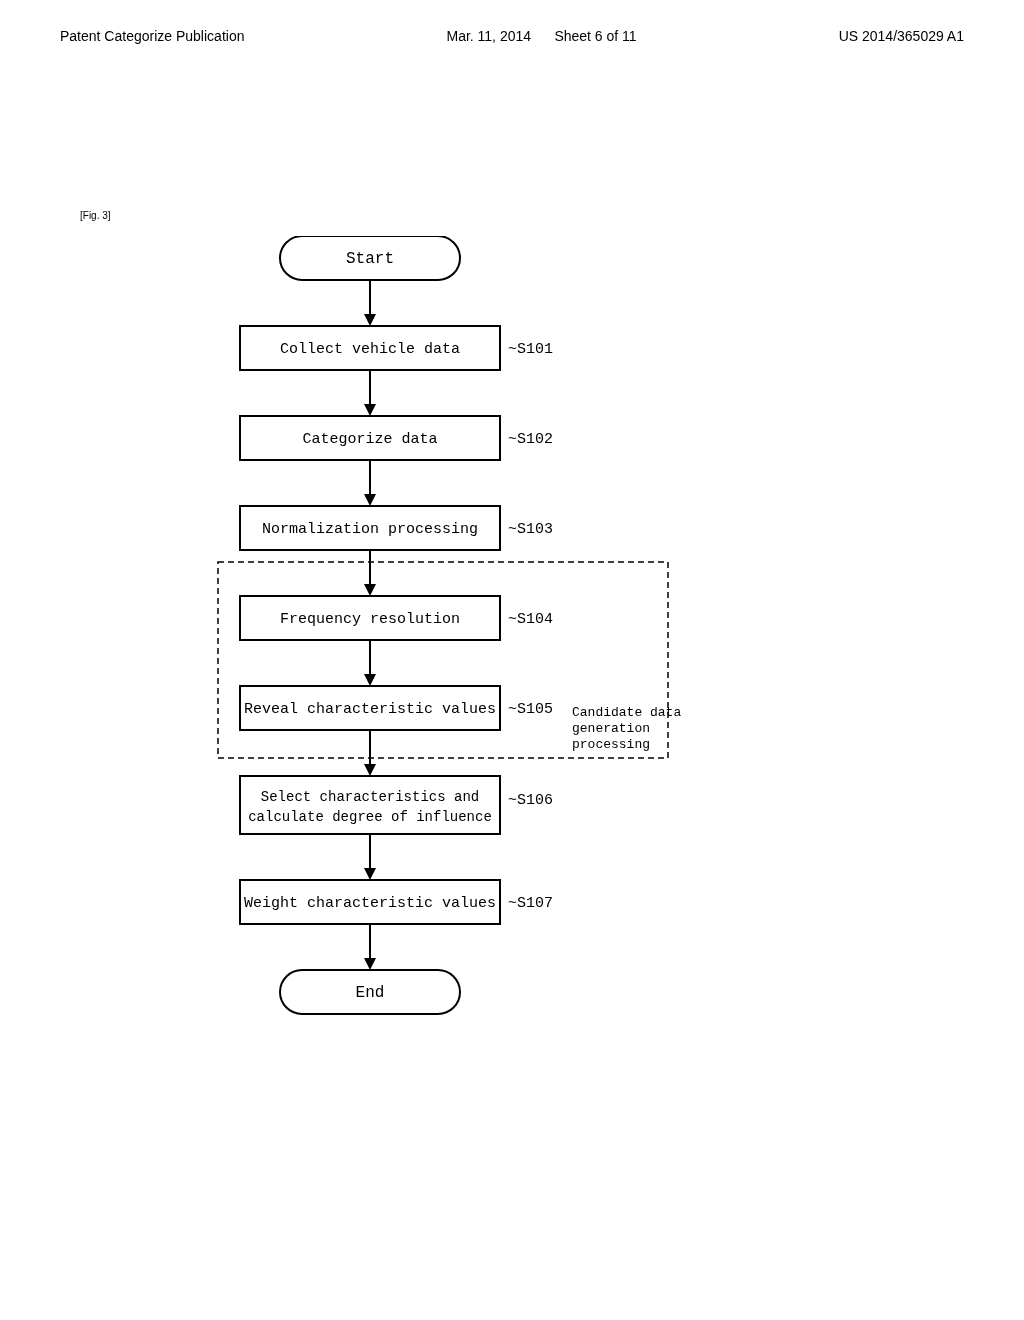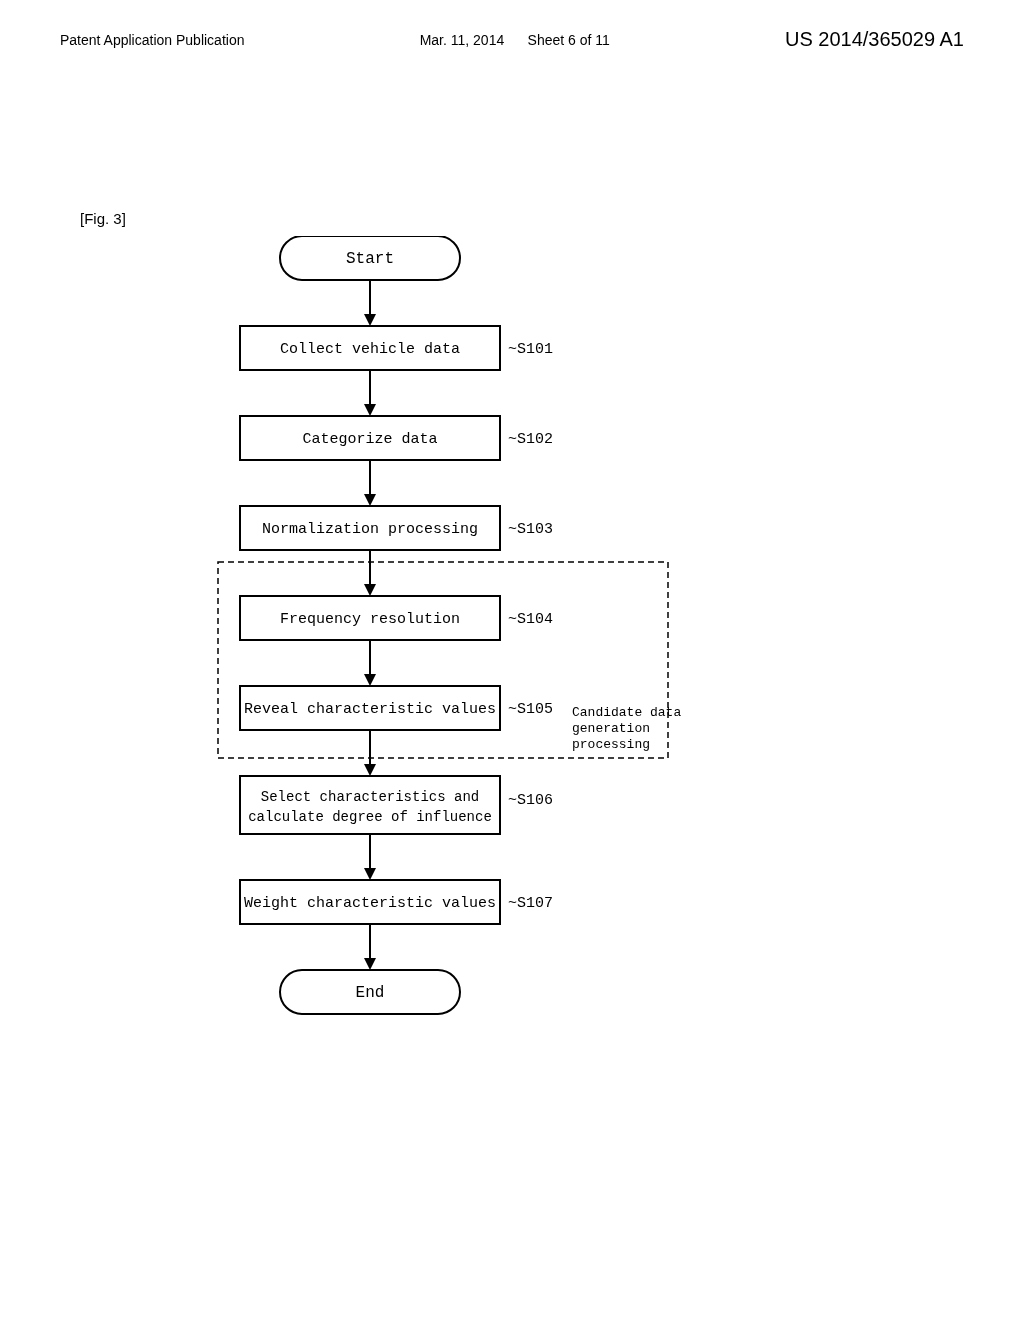--- a/index.html
+++ b/index.html
@@ -24,44 +24,44 @@
     .header-left {
       font-weight: normal;
       font-size: 14px;
     }
 
     .header-center {
       font-size: 14px;
     }
 
     .header-right {
-      font-size: 20px;
+      font-size: 14px;
       text-align: right;
     }
 
     .fig-label {
       position: absolute;
       top: 210px;
       left: 80px;
-      font-size: 15px;
+      font-size: 10px;
       font-family: Arial, sans-serif;
     }
 
     .flowchart-container {
       position: absolute;
       top: 236px;
       left: 160px;
       width: 680px;
     }
   </style>
 </head>
 <body>
 
 <div class="header">
-  <span class="header-left">Patent Application Publication</span>
+  <span class="header-left">Patent Categorize Publication</span>
   <span class="header-center">
     <span>Mar. 11, 2014</span>
     &nbsp;&nbsp;&nbsp;&nbsp;
     <span>Sheet 6 of 11</span>
   </span>
   <span class="header-right">US 2014/365029 A1</span>
 </div>
 
 <div class="fig-label">[Fig. 3]</div>
 

